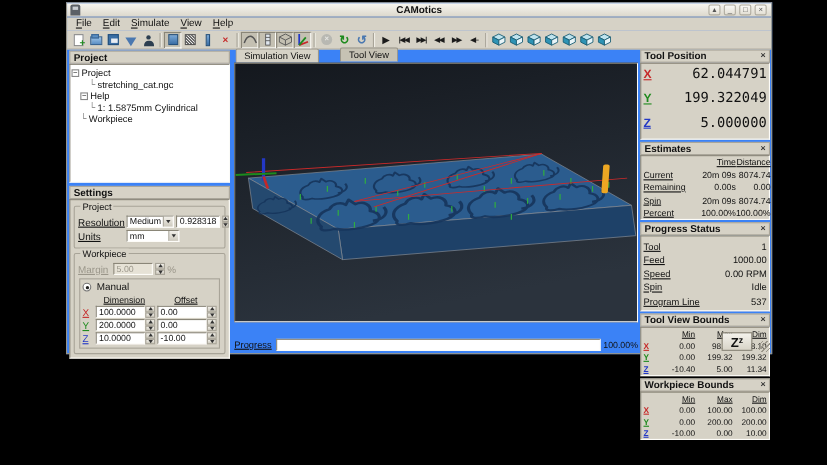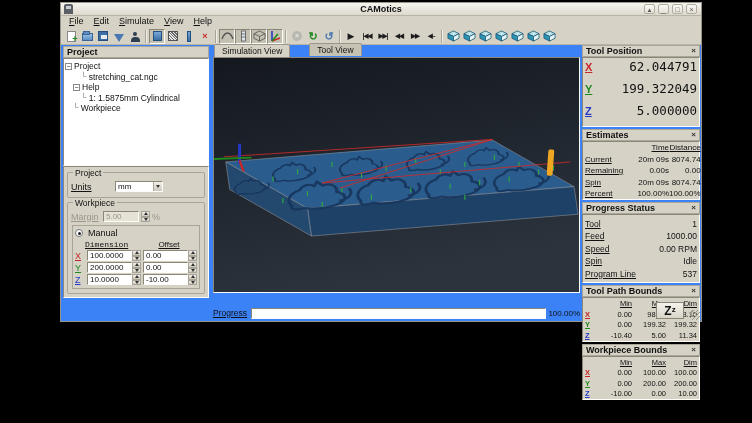--- a/index.html
+++ b/index.html
@@ -326,23 +326,46 @@
         <div class="tree-row tr-ind2">
           <span class="branch">└</span>
           <span>1: 1.5875mm Cylindrical</span>
         </div>
         <div class="tree-row tr-ind1">
           <span class="branch">└</span>
           <span>Workpiece</span>
         </div>
       </div>
 
+      <div class="dock-title" style="margin-top:3px;">
+        <span>Settings</span>
+      </div>
       <div class="dock-body">
         <div class="group">
           <span class="group-legend">Project</span>
+          <div class="set-row">
+            <span class="link" style="width:42px;">Resolution</span>
+            <span class="inset sel" style="width:48px;">
+              <span>Medium</span>
+              <span class="sel-btn">
+                    <span class="tri-dn"></span>
+                  </span>
+            </span>
+            <span class="inset" style="flex:1;">
+              <span>0.928318</span>
+            </span>
+            <span class="spn">
+                  <div>
+                    <span class="tri-up-s"></span>
+                  </div>
+                  <div>
+                    <span class="tri-dn-s"></span>
+                  </div>
+                </span>
+          </div>
           <div class="set-row">
             <span class="link" style="width:42px;">Units</span>
             <span class="inset sel" style="width:48px;">
               <span>mm</span>
               <span class="sel-btn">
                     <span class="tri-dn"></span>
                   </span>
             </span>
           </div>
         </div>
@@ -365,21 +388,21 @@
             <span>%</span>
           </div>
 
           <div class="dim-table">
             <div class="set-row" style="margin-top:0;">
               <span class="radio checked"></span>
               <span>Manual</span>
             </div>
             <div class="dim-head">
               <span></span>
-              <span class="link" style="text-align:left;font-family:Liberation Mono, monospace;">Dimension</span>
+              <span class="link" style="text-align:center;">Dimension</span>
               <span class="link" style="text-align:center;">Offset</span>
             </div>
             <div class="dim-row">
               <span class="link ax-x">X</span>
               <span class="dim-cell">
                     <span class="inset">
                       <span>100.0000</span>
                     </span>
                     <span class="spn">
                       <div>
@@ -618,21 +641,21 @@
           </div>
           <div class="ms-row">
             <span class="link">Program Line</span>
             <span>537</span>
           </div>
         </div>
       </div>
 
       <div class="rpanel">
         <div class="dock-title">
-          <span>Tool Path Bounds</span>
+          <span>Tool View Bounds</span>
           <span class="dock-close">×</span>
         </div>
         <div class="dock-body bnd-grid">
           <span></span>
           <span class="hd">Min</span>
           <span class="hd">Max</span>
           <span class="hd">Dim</span>
           <span class="axis-sm ax-x">X</span>
           <span class="num">0.00</span>
           <span class="num">98.10</span>

